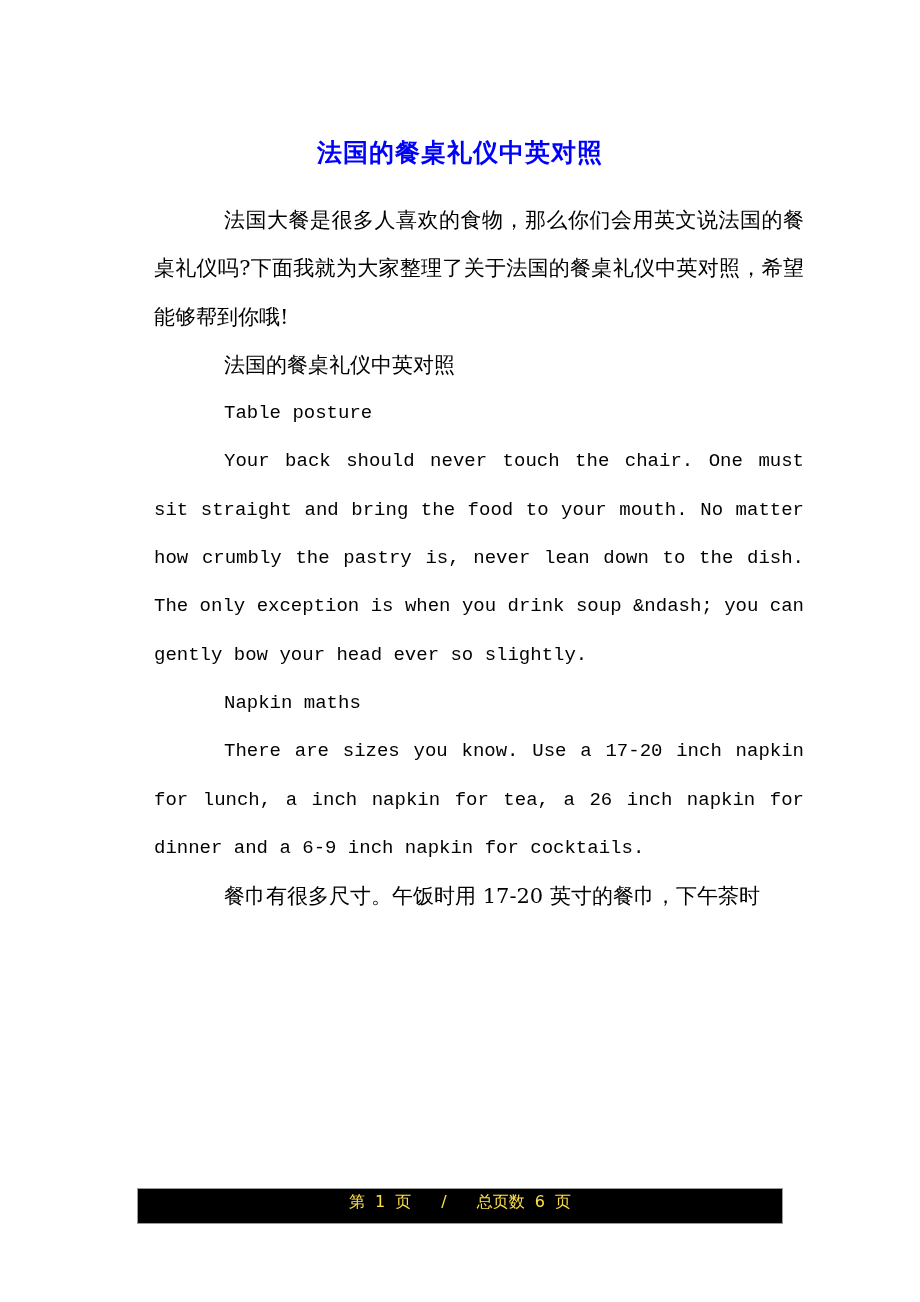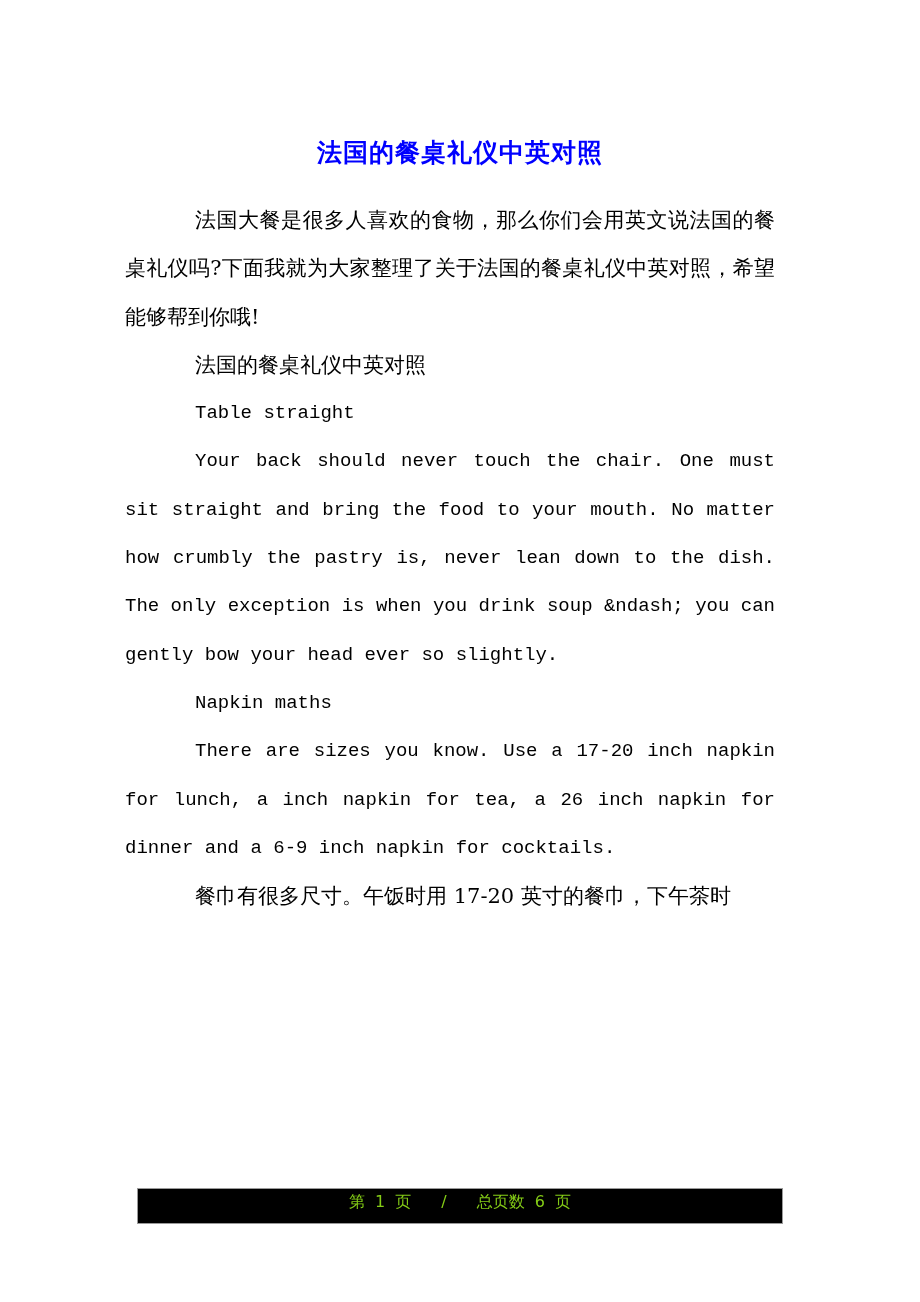--- a/index.html
+++ b/index.html
@@ -30,21 +30,21 @@
       text-align: center;
       font-family: "DejaVu Sans", "Liberation Sans", sans-serif;
       font-weight: bold;
       font-size: 25px;
       line-height: 40px;
       letter-spacing: 1px;
       color: #0000ff;
     }
     .body-text {
       position: absolute;
-      left: 125px;
+      left: 154px;
       top: 196px;
       width: 650px;
     }
     .para {
       margin: 0;
       font-size: 21px;
       line-height: 48.3px;
       text-align: justify;
       text-align-last: left;
       word-break: break-all;
@@ -66,41 +66,41 @@
       background: #000000;
       border: 1px solid #9a9a9a;
       box-sizing: border-box;
     }
     .footer-text {
       position: absolute;
       left: 0;
       top: 0;
       width: 100%;
       text-align: center;
-      color: #84cc16;
+      color: #fde047;
       font-family: "DejaVu Sans", "Liberation Sans", sans-serif;
       font-size: 16px;
       line-height: 26px;
       white-space: pre;
     }
     .footer-text span { display: inline-block; }
     .gap-s { width: 10px; }
     .gap-l { width: 30px; }
   </style>
 </head>
 <body>
 
 <div class="page">
 
   <h1 class="doc-title">法国的餐桌礼仪中英对照</h1>
 
   <div class="body-text">
     <p class="para indent">法国大餐是很多人喜欢的食物，那么你们会用英文说法国的餐桌礼仪吗?下面我就为大家整理了关于法国的餐桌礼仪中英对照，希望能够帮到你哦!</p>
     <p class="para indent">法国的餐桌礼仪中英对照</p>
-    <p class="para indent en">Table straight</p>
+    <p class="para indent en">Table posture</p>
     <p class="para indent en">Your back should never touch the chair. One must sit straight and bring the food to your mouth. No matter how crumbly the pastry is, never lean down to the dish. The only exception is when you drink soup &amp;ndash; you can gently bow your head ever so slightly.</p>
     <p class="para indent en">Napkin maths</p>
     <p class="para indent en">There are sizes you know. Use a 17-20 inch napkin for lunch, a  inch napkin for tea, a 26 inch napkin for dinner and a 6-9 inch napkin for cocktails.</p>
     <p class="para indent">餐巾有很多尺寸。午饭时用 17-20 英寸的餐巾，下午茶时</p>
   </div>
 
   <div class="footer-bar">
     <div class="footer-text"><span>第</span><span class="gap-s"></span><span>1</span><span class="gap-s"></span><span>页</span><span class="gap-l"></span><span>/</span><span class="gap-l"></span><span>总页数</span><span class="gap-s"></span><span>6</span><span class="gap-s"></span><span>页</span></div>
   </div>
 

